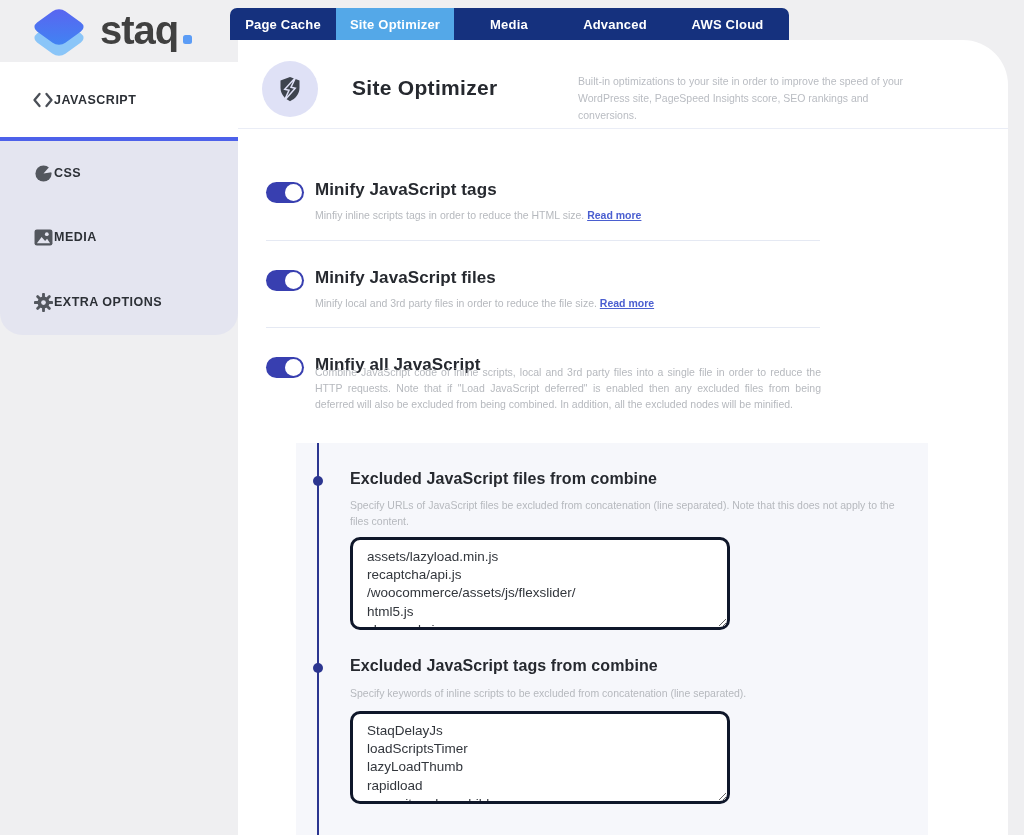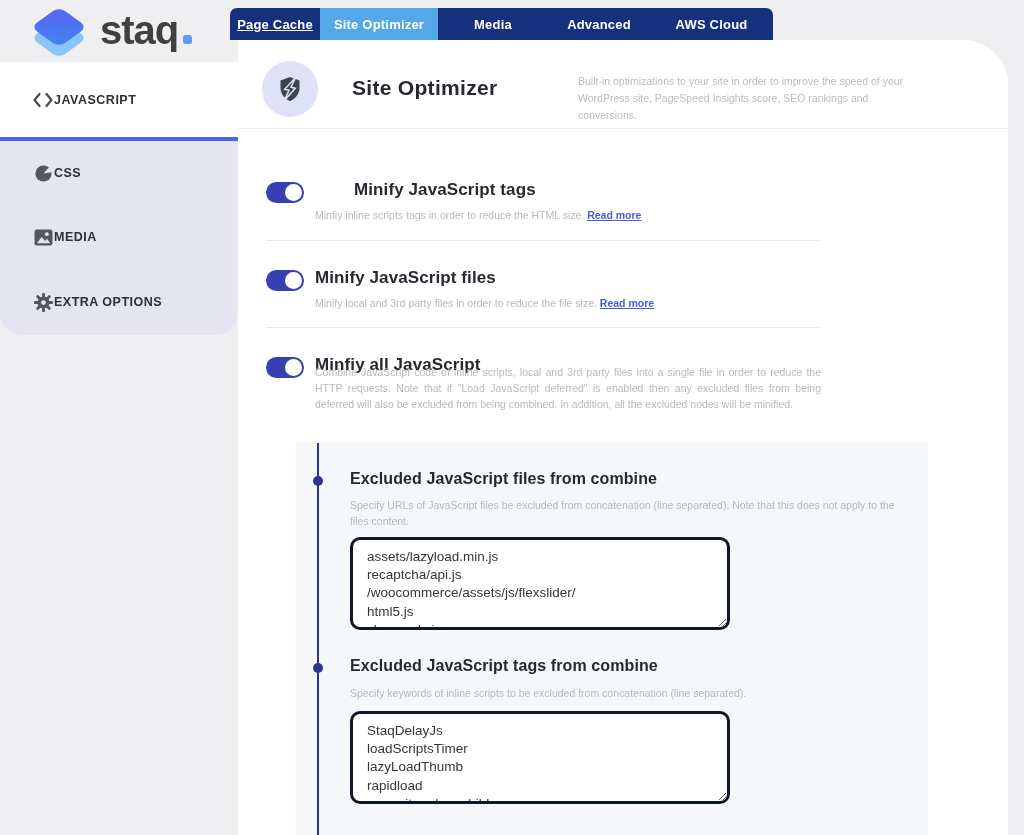--- a/index.html
+++ b/index.html
@@ -21,21 +21,21 @@
   .logo-text { position:absolute; left:100px; top:8px; font-size:40px; font-weight:800;
                letter-spacing:-1px; color:#404040; }
   .logo-dot { display:inline-block; width:9px; height:9px; border-radius:2.5px;
               background:#5b9cf6; margin-left:5px; }
 
   
   .top-tabs { position:absolute; left:230px; top:8px; height:32px; display:flex;
               background:#15317e; border-radius:7px 7px 0 0; overflow:hidden; }
   .tab { display:flex; align-items:center; justify-content:center; color:#fff;
          font-size:13px; font-weight:600; letter-spacing:0.2px; cursor:pointer; }
-  .tab:nth-child(1){ width:90px;text-decoration:underline; }
+  .tab:nth-child(1){ width:106px; }
   .tab:nth-child(2){ width:118px; }
   .tab:nth-child(3){ width:110px; }
   .tab:nth-child(4){ width:102px; }
   .tab:nth-child(5){ width:123px; }
   .tab.active { background:#54a8e8; }
 
   
   .side-active { position:absolute; left:0; top:62px; width:238px; height:75px;
                  background:#ffffff; display:flex; align-items:center; cursor:pointer; }
   .side-bar-accent { position:absolute; left:0; top:137px; width:238px; height:4px;
@@ -67,21 +67,21 @@
   .toggle { position:absolute; width:38px; height:21px; border-radius:11px;
             background:#383fb0; cursor:pointer; }
   .toggle::after { content:""; position:absolute; right:2px; top:2px; width:17px;
                    height:17px; border-radius:50%; background:#fff; }
   .sec-label { position:absolute; left:77px; font-size:17px; font-weight:700;
                letter-spacing:0.1px; color:#26292f; }
   .sec-desc { position:absolute; left:77px; font-size:10.5px; line-height:1.5;
               color:#b6b9be; }
   .sec-desc a { color:#4a5ed0; font-weight:700; }
   .sec-divider { position:absolute; left:28px; width:554px; height:1px; background:#e5e9f3; }
-  .t1 { top:142px; left:28px; } .l1 { top:140px;margin-left:39px; } .d1 { top:168px; } .dv1 { top:200px; }
+  .t1 { top:142px; left:28px; } .l1 { top:140px; } .d1 { top:168px; } .dv1 { top:200px; }
   .t2 { top:230px; left:28px; } .l2 { top:228px; } .d2 { top:256px; } .dv2 { top:287px; }
   .t3 { top:317px; left:28px; } .l3 { top:315px; } .d3 { top:325px; width:506px; text-align:justify; }
 
   
   .sub-panel { position:absolute; left:58px; top:403px; width:632px; height:392px;
                background:#f6f7fb; }
   .vline { position:absolute; left:21px; top:0; bottom:0; width:2px; background:#2c3690; }
   .bullet { position:absolute; left:17px; width:10px; height:10px; border-radius:50%;
             background:#2c3690; }
   .b1 { top:33px; } .b2 { top:220px; }

